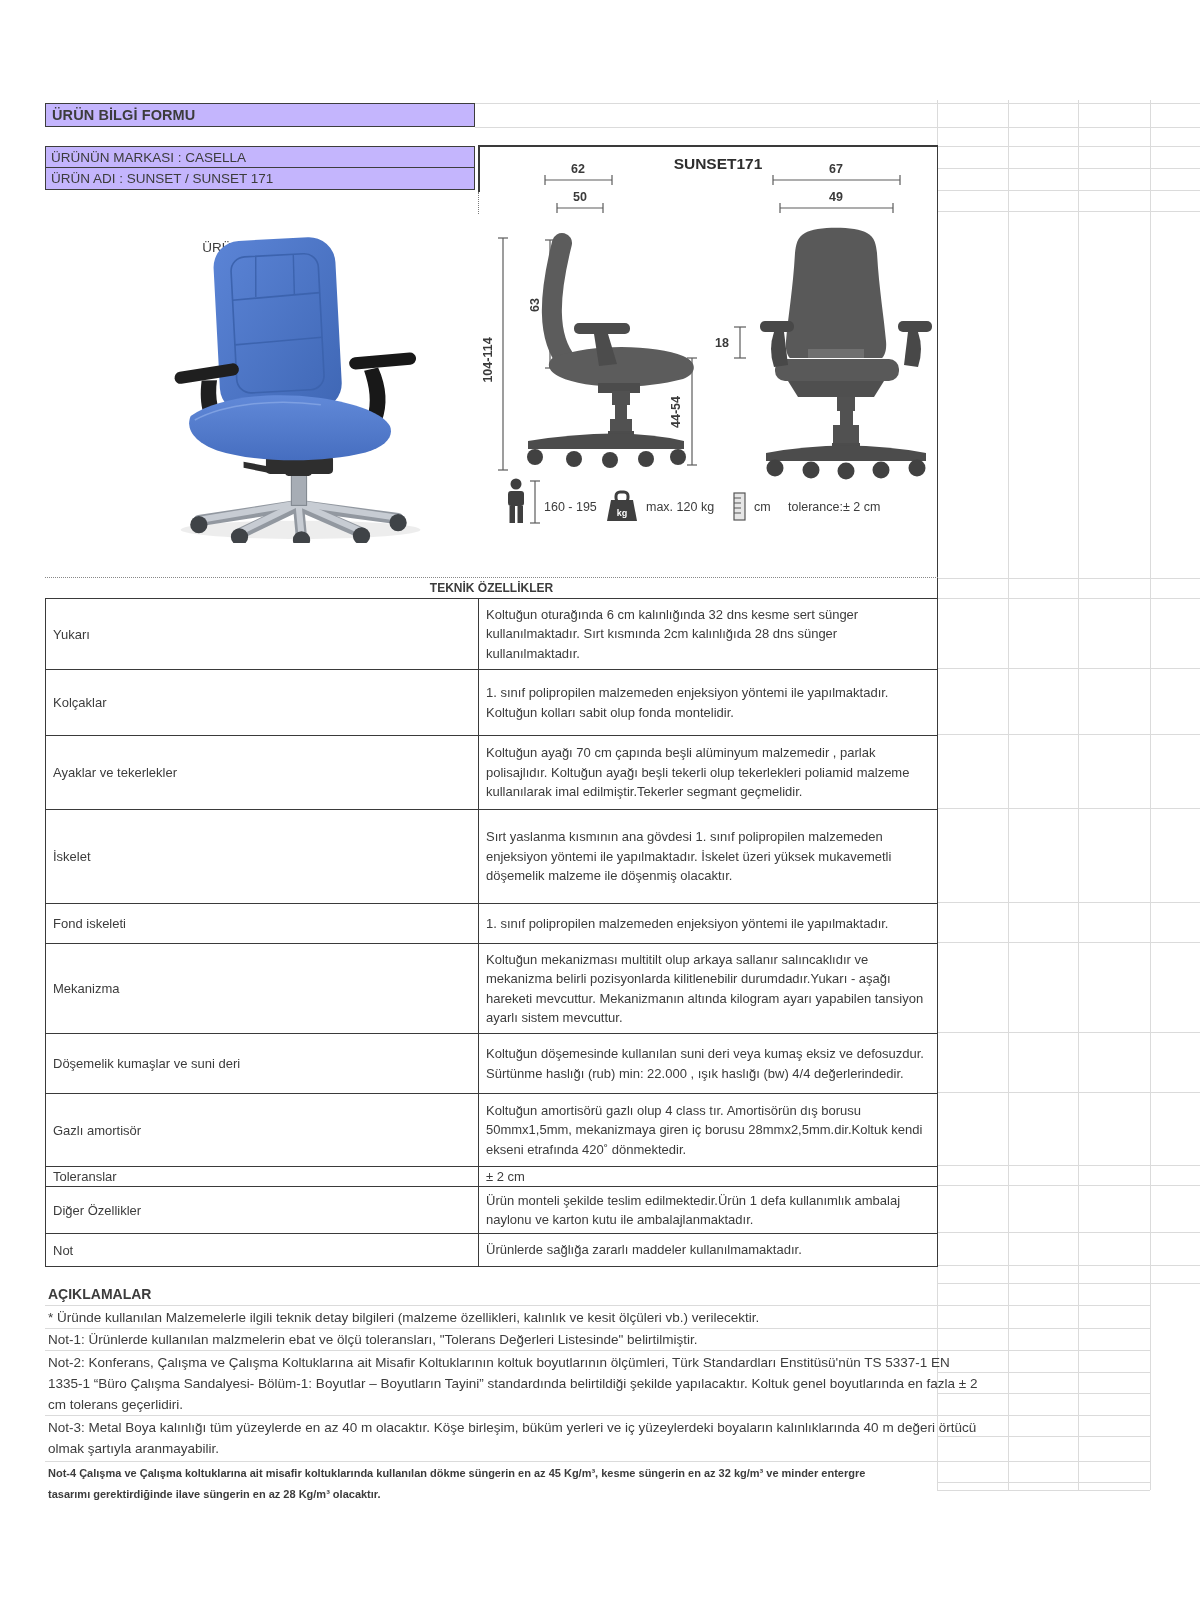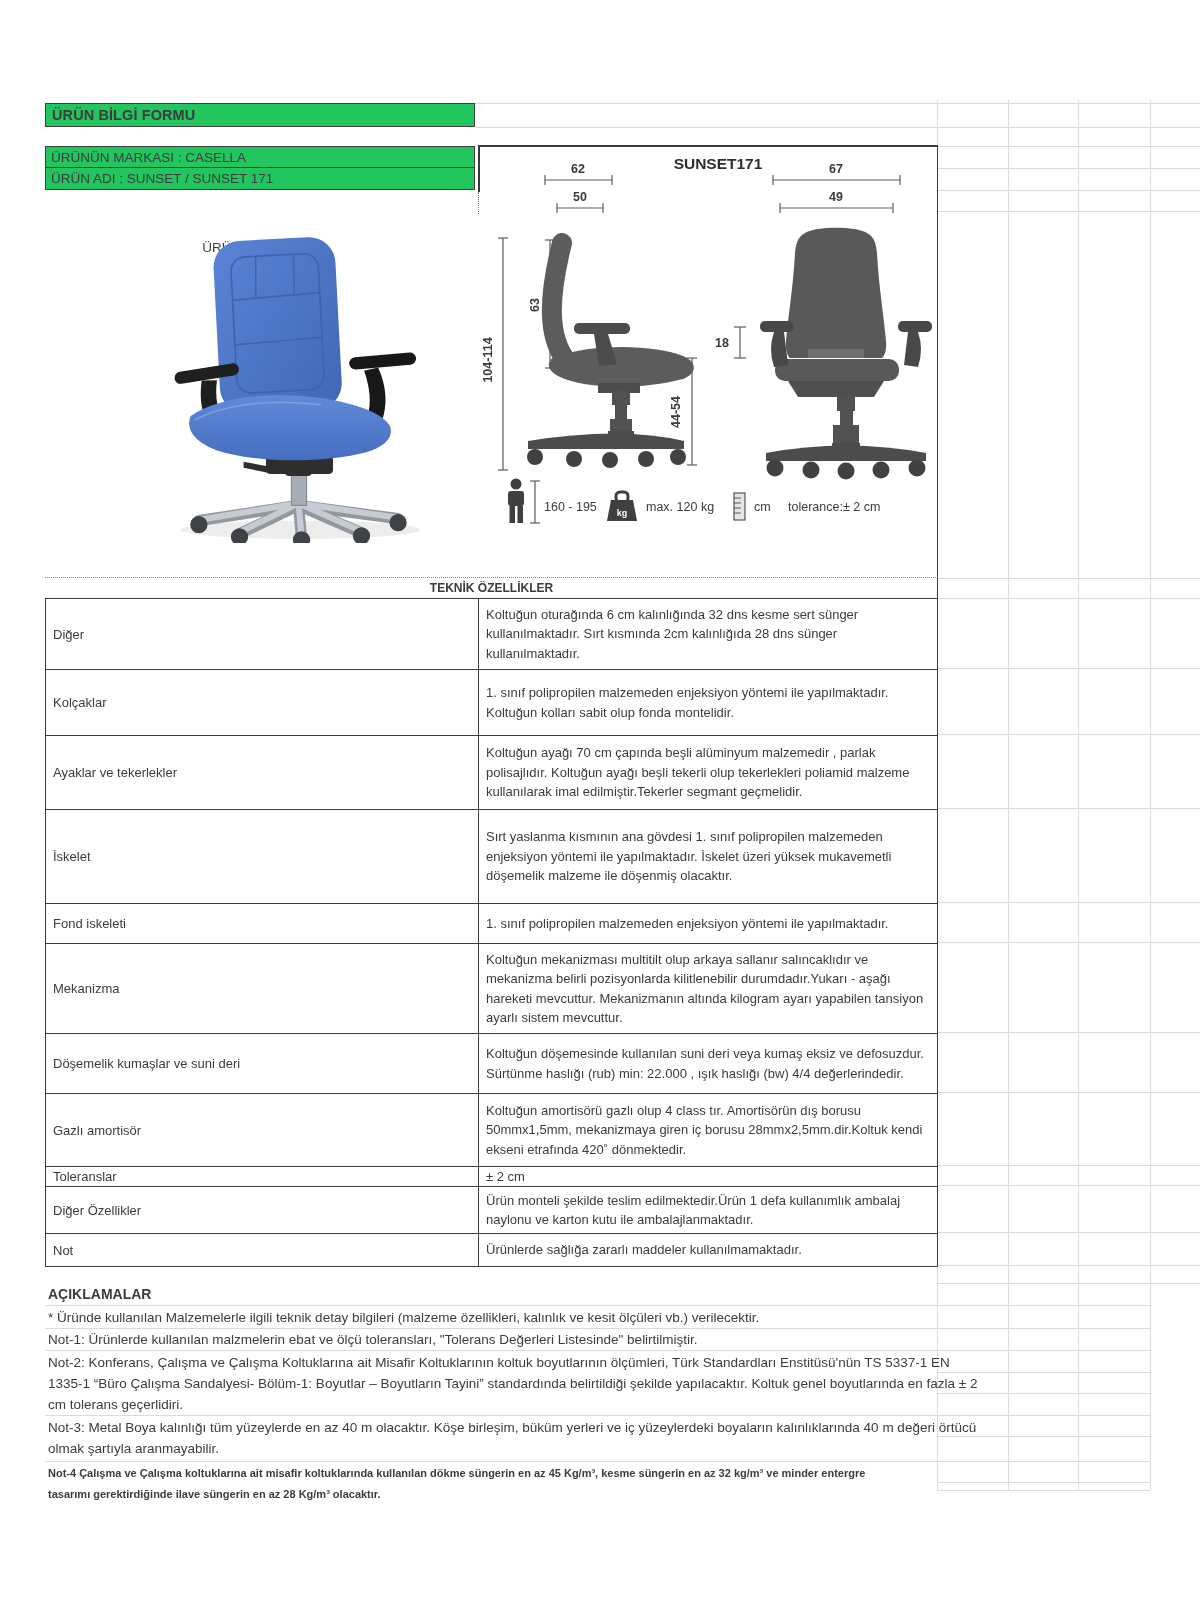--- a/index.html
+++ b/index.html
@@ -3,21 +3,21 @@
 <meta charset="utf-8">
 <style>
   html,body{margin:0;padding:0;background:#ffffff;}
   body{width:1200px;height:1600px;position:relative;font-family:"Liberation Sans",sans-serif;color:#3c3c3c;overflow:hidden;}
   .abs{position:absolute;box-sizing:border-box;}
   .gridh{position:absolute;height:1px;background:#dbdbdb;}
   .gridv{position:absolute;width:1px;background:#dbdbdb;}
   .darkv{position:absolute;width:1.5px;background:#3a3a3a;}
   .darkh{position:absolute;height:1.5px;background:#3a3a3a;}
   .dotv{position:absolute;width:0;border-left:1.5px dotted #7a7a7a;}
-  .box{border:1.4px solid #3d3d3d;background:#22c55e;}
+  .box{border:1.4px solid #3d3d3d;background:#c4b5fd;}
   .title-box{font-weight:bold;font-size:14.5px;display:flex;align-items:center;padding-left:6px;letter-spacing:0.1px;}
   .info-box{font-size:13.5px;display:flex;align-items:center;padding-left:5px;}
   .img-hdr{font-size:13.5px;display:flex;align-items:center;justify-content:center;margin-top:46px;}
   .teknik-hdr{display:flex;align-items:center;justify-content:center;font-weight:bold;font-size:12px;border-top:1.2px dotted #888;}
   .spec{position:absolute;left:45px;top:598px;width:893px;border:1.5px solid #3a3a3a;box-sizing:border-box;background:#fff;}
   .trow{display:flex;border-top:1.3px solid #3a3a3a;box-sizing:border-box;}
   .trow.first{border-top:none;}
   .tlabel{width:432px;flex:none;display:flex;align-items:center;padding:1px 4px 1px 7px;box-sizing:border-box;font-size:13px;line-height:19px;}
   .tvalue{flex:1;border-left:1.3px solid #3a3a3a;display:flex;align-items:center;padding:1px 5px 1px 7px;box-sizing:border-box;font-size:13px;line-height:19.5px;}
   .notes-hdr{position:absolute;font-weight:bold;font-size:14px;}
@@ -254,21 +254,21 @@
   <rect x="116" y="219" width="66" height="18" rx="4" fill="#2e2e2e"></rect>
   <path d="M94,225 L120,230 L118,236 L94,231 Z" fill="#2e2e2e"></path>
   <path d="M42,180 C70,161 120,156 168,162 C205,167 232,178 238,190 C242,200 234,210 214,216 C170,227 105,226 68,214 C48,207 36,194 42,180 Z" fill="url(#gblue2)"></path>
   <path d="M46,184 C75,168 125,163 170,169" fill="none" stroke="#7ea0e2" stroke-width="1.5"></path>
 </svg>
 
 <div class="abs teknik-hdr" style="left:45px;top:577px;width:893px;height:21px">TEKNİK ÖZELLİKLER</div>
 
 <div class="spec">
   <div class="trow first" style="height:70px">
-    <div class="tlabel">Diğer</div>
+    <div class="tlabel">Yukarı</div>
     <div class="tvalue">Koltuğun oturağında 6 cm  kalınlığında 32 dns kesme sert sünger kullanılmaktadır. Sırt kısmında 2cm kalınlığıda 28 dns sünger kullanılmaktadır.</div>
   </div>
   <div class="trow" style="height:66px">
     <div class="tlabel">Kolçaklar</div>
     <div class="tvalue"> 1. sınıf polipropilen malzemeden enjeksiyon yöntemi ile yapılmaktadır. Koltuğun kolları sabit olup  fonda montelidir.</div>
   </div>
   <div class="trow" style="height:74px">
     <div class="tlabel">Ayaklar ve tekerlekler</div>
     <div class="tvalue">Koltuğun ayağı  70 cm çapında beşli alüminyum malzemedir , parlak polisajlıdır. Koltuğun ayağı beşli tekerli olup tekerlekleri poliamid malzeme kullanılarak imal edilmiştir.Tekerler  segmant geçmelidir.</div>
   </div>

